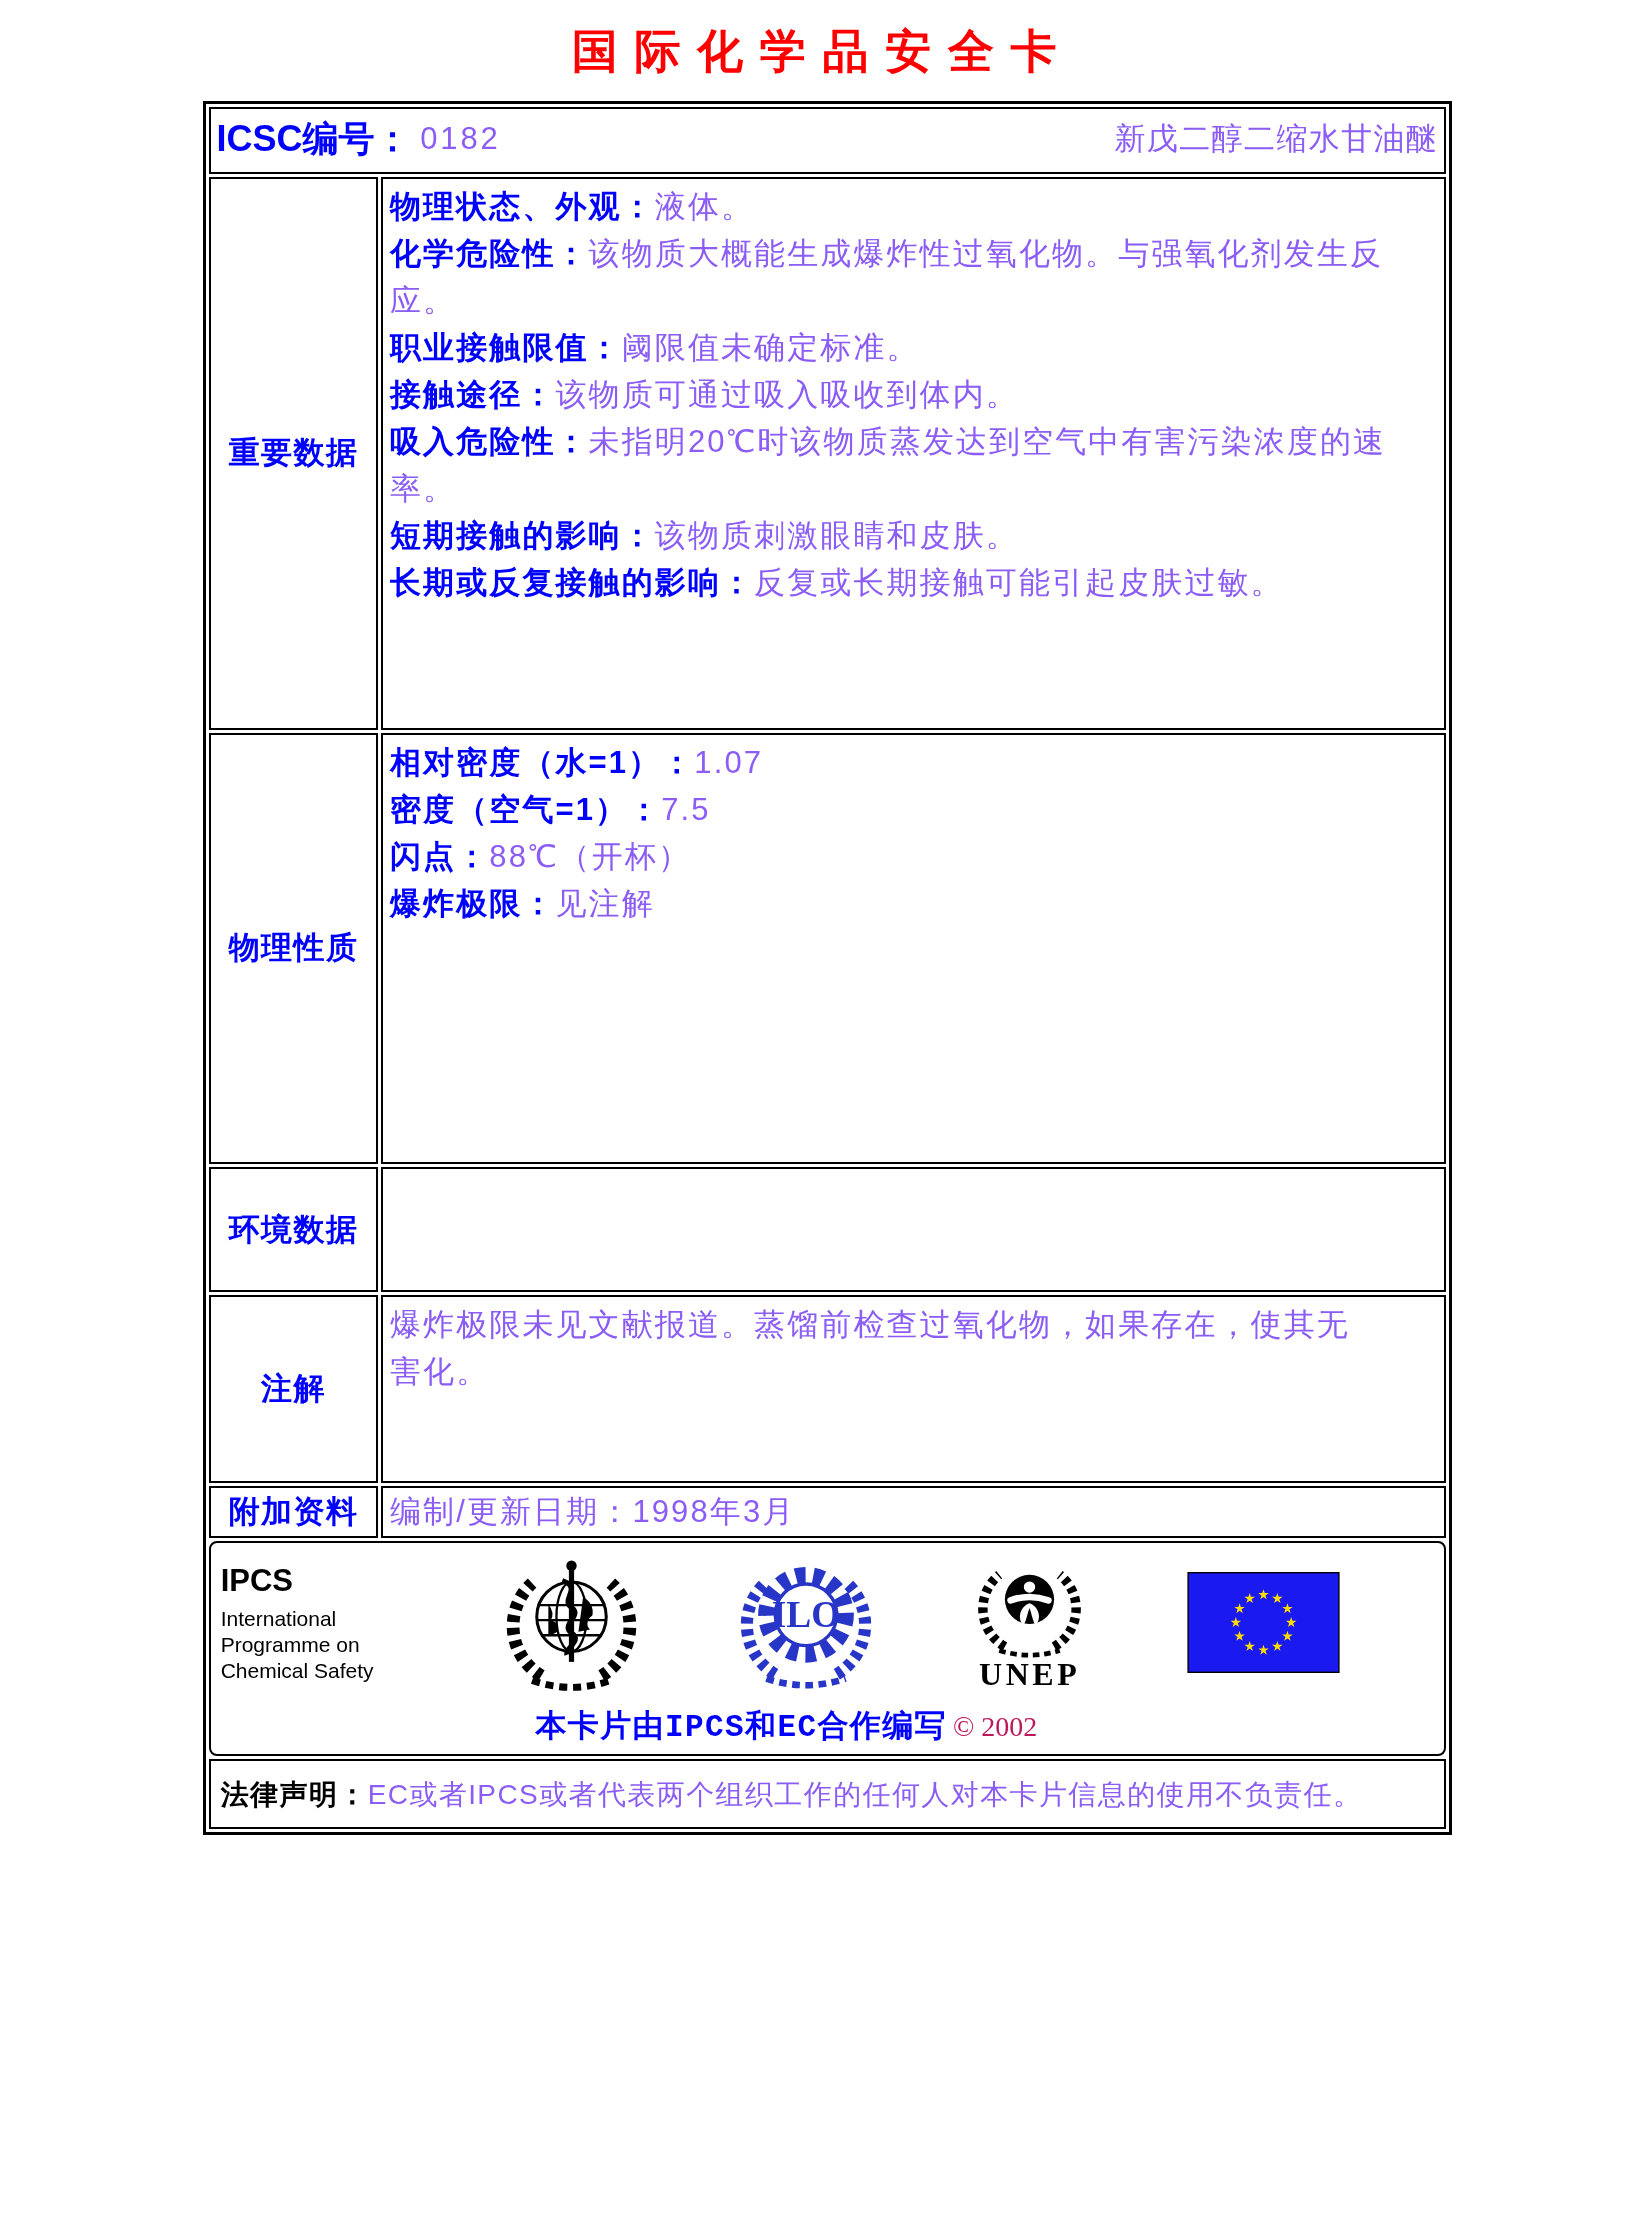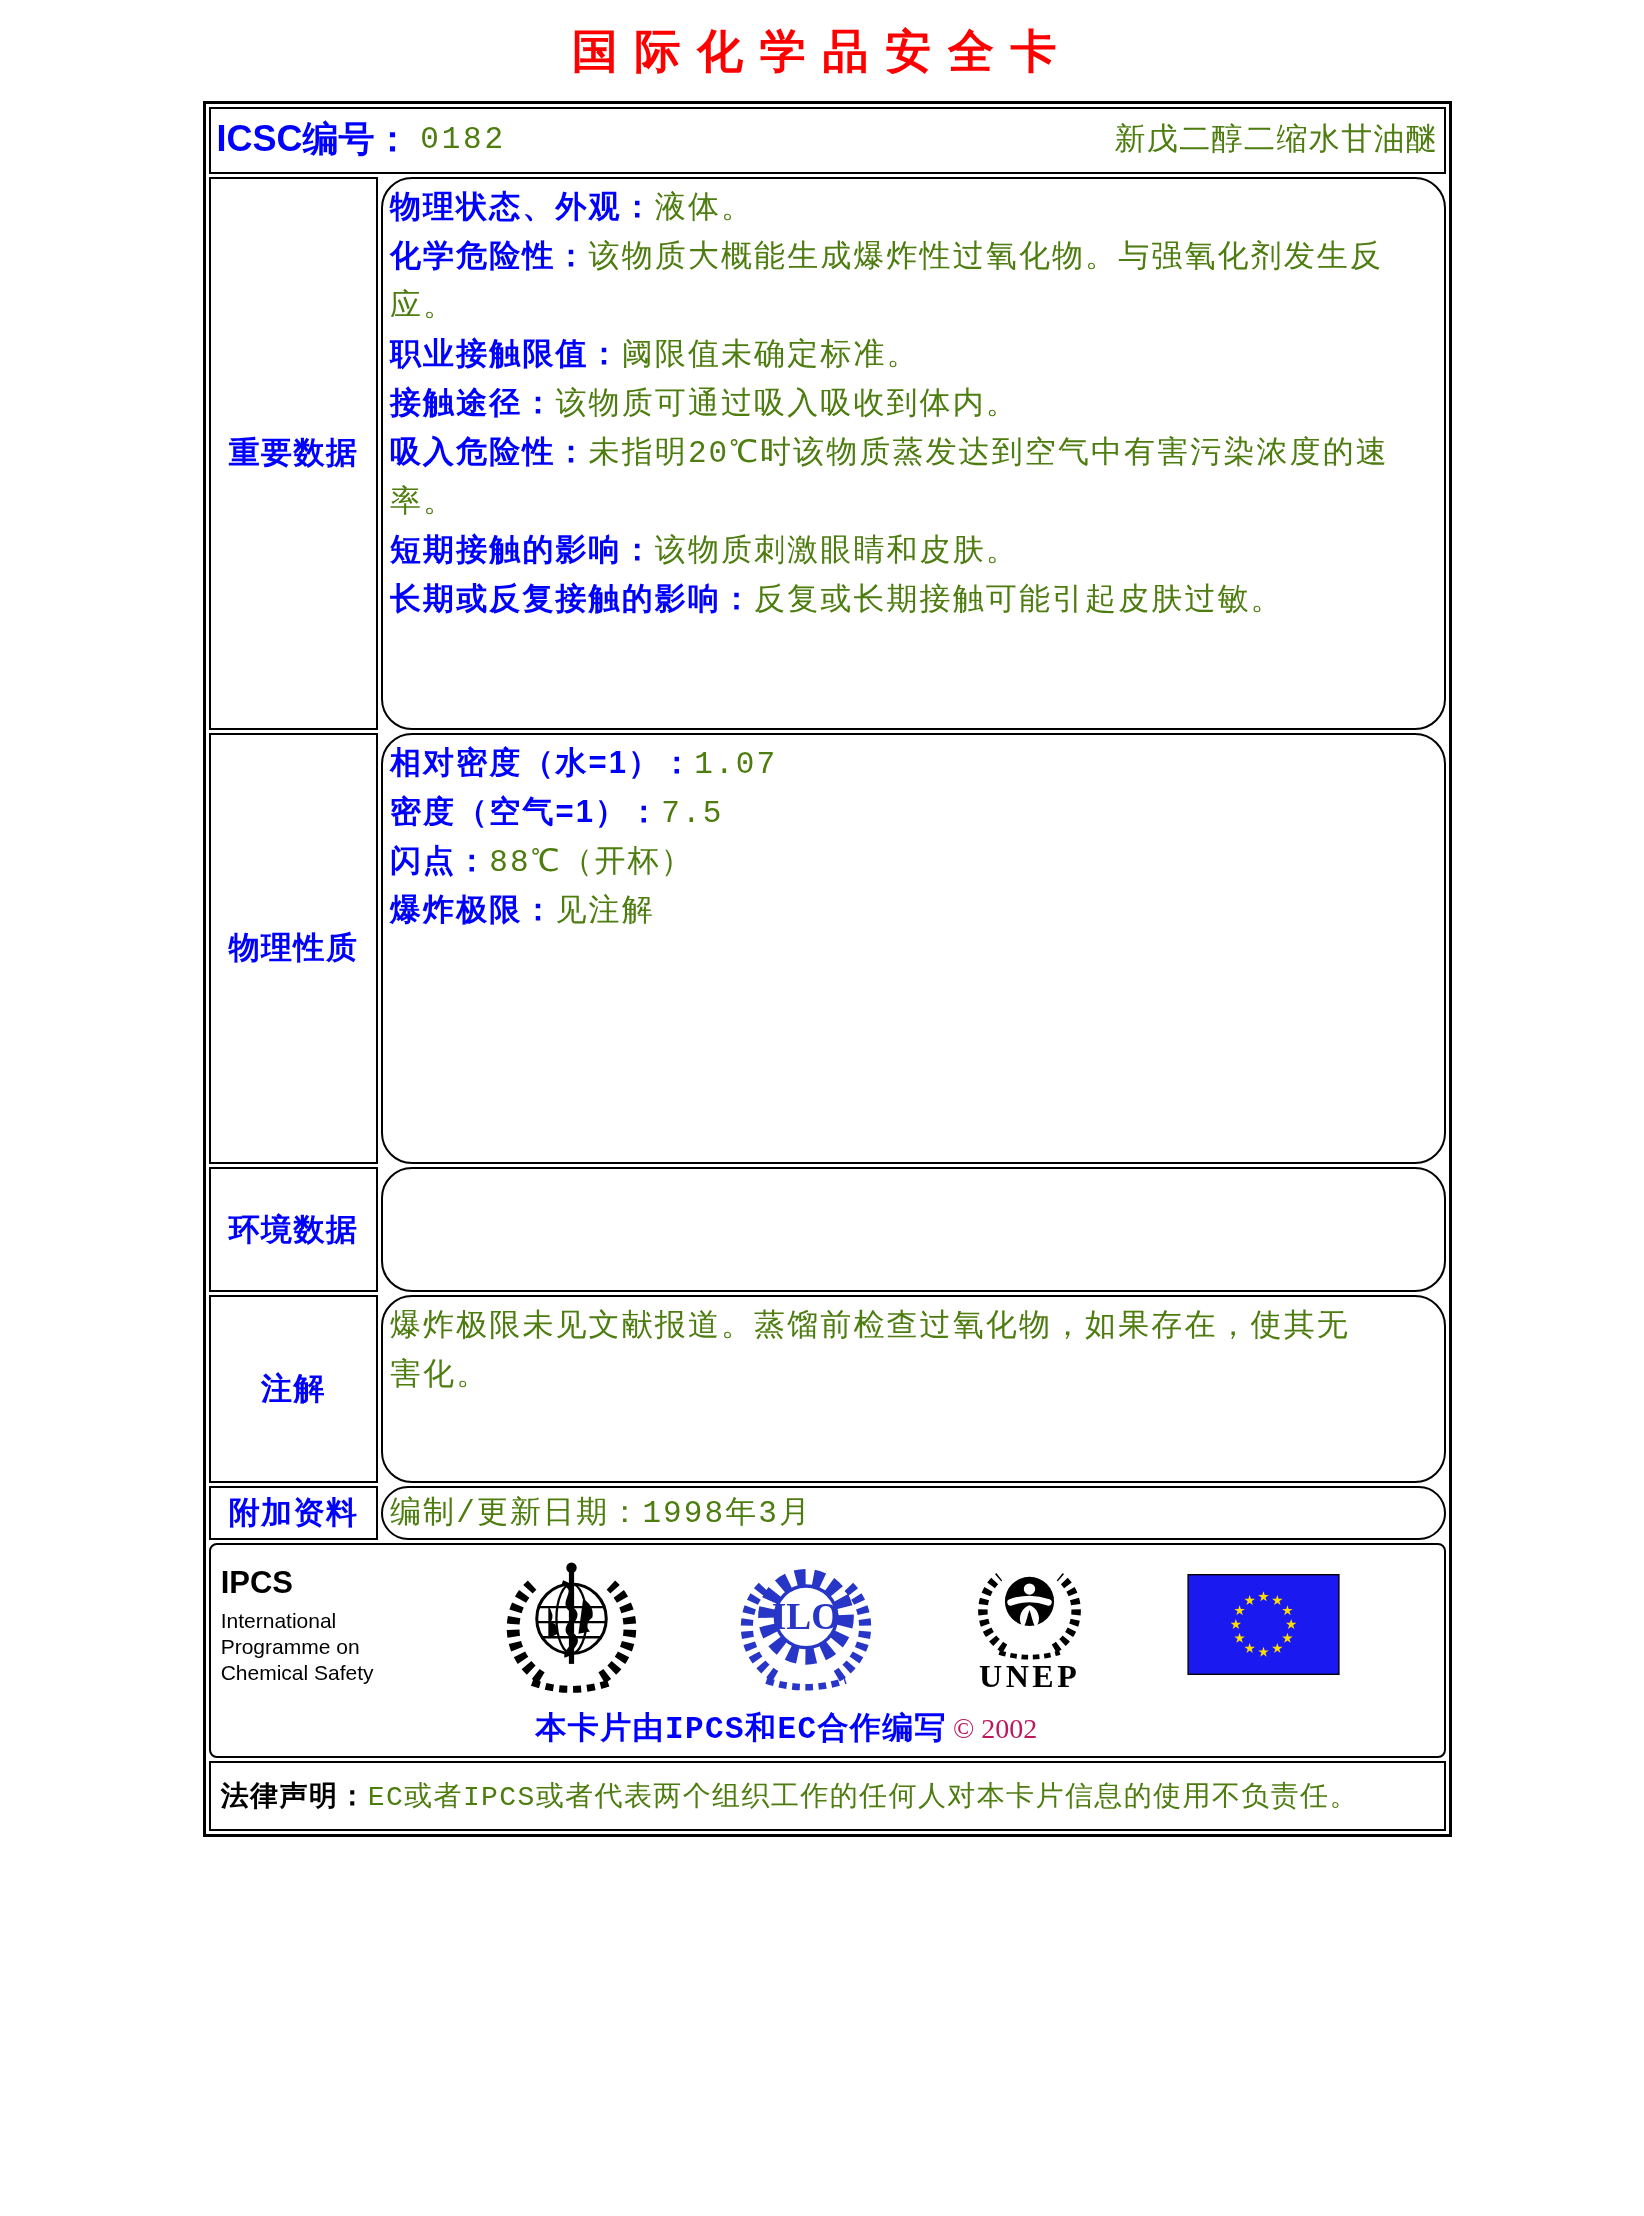--- a/index.html
+++ b/index.html
@@ -12,24 +12,24 @@
 
   table.card{margin-left:203px;width:1249px;table-layout:fixed;
     border:3.5px solid #000;border-collapse:separate;border-spacing:3.5px;
     background:#fff;}
   td{border:2.1px solid #000;padding:1.4px 5.6px;vertical-align:top;background:#fff;}
 
   .label-cell{vertical-align:middle;text-align:center;color:#0000ff;
     font-family:"Liberation Sans",sans-serif;font-weight:bold;font-size:31px;
     letter-spacing:1.4px;margin-left:40px;}
 
-  .content-cell{padding:4.2px 21px 4.2px 7px;border-radius:31px;}
+  .content-cell{padding:4.2px 21px 4.2px 7px;}
   .content-cell p{margin:0;font-size:31px;line-height:47px;letter-spacing:2.1px;}
   .lbl{color:#0000ff;font-family:"Liberation Sans",sans-serif;font-weight:bold;}
-  .val{color:#4d7c0f;font-family:Liberation Mono, monospace;}
+  .val{color:#8b5cf6;font-family:Liberation Sans, sans-serif;}
 
   .hdr{display:flex;align-items:center;height:58px;}
   .hdr .lbl{font-size:36px;}
   .hdr .num{font-size:31px;margin-left:9.7px;letter-spacing:2.8px;}
   .hdr .chem{margin-left:auto;font-size:31px;letter-spacing:1.4px;}
 
   .h-hdr{height:60px;}
   .h-imp{height:546px;}
   .h-phy{height:425px;}
   .h-env{height:118px;}

